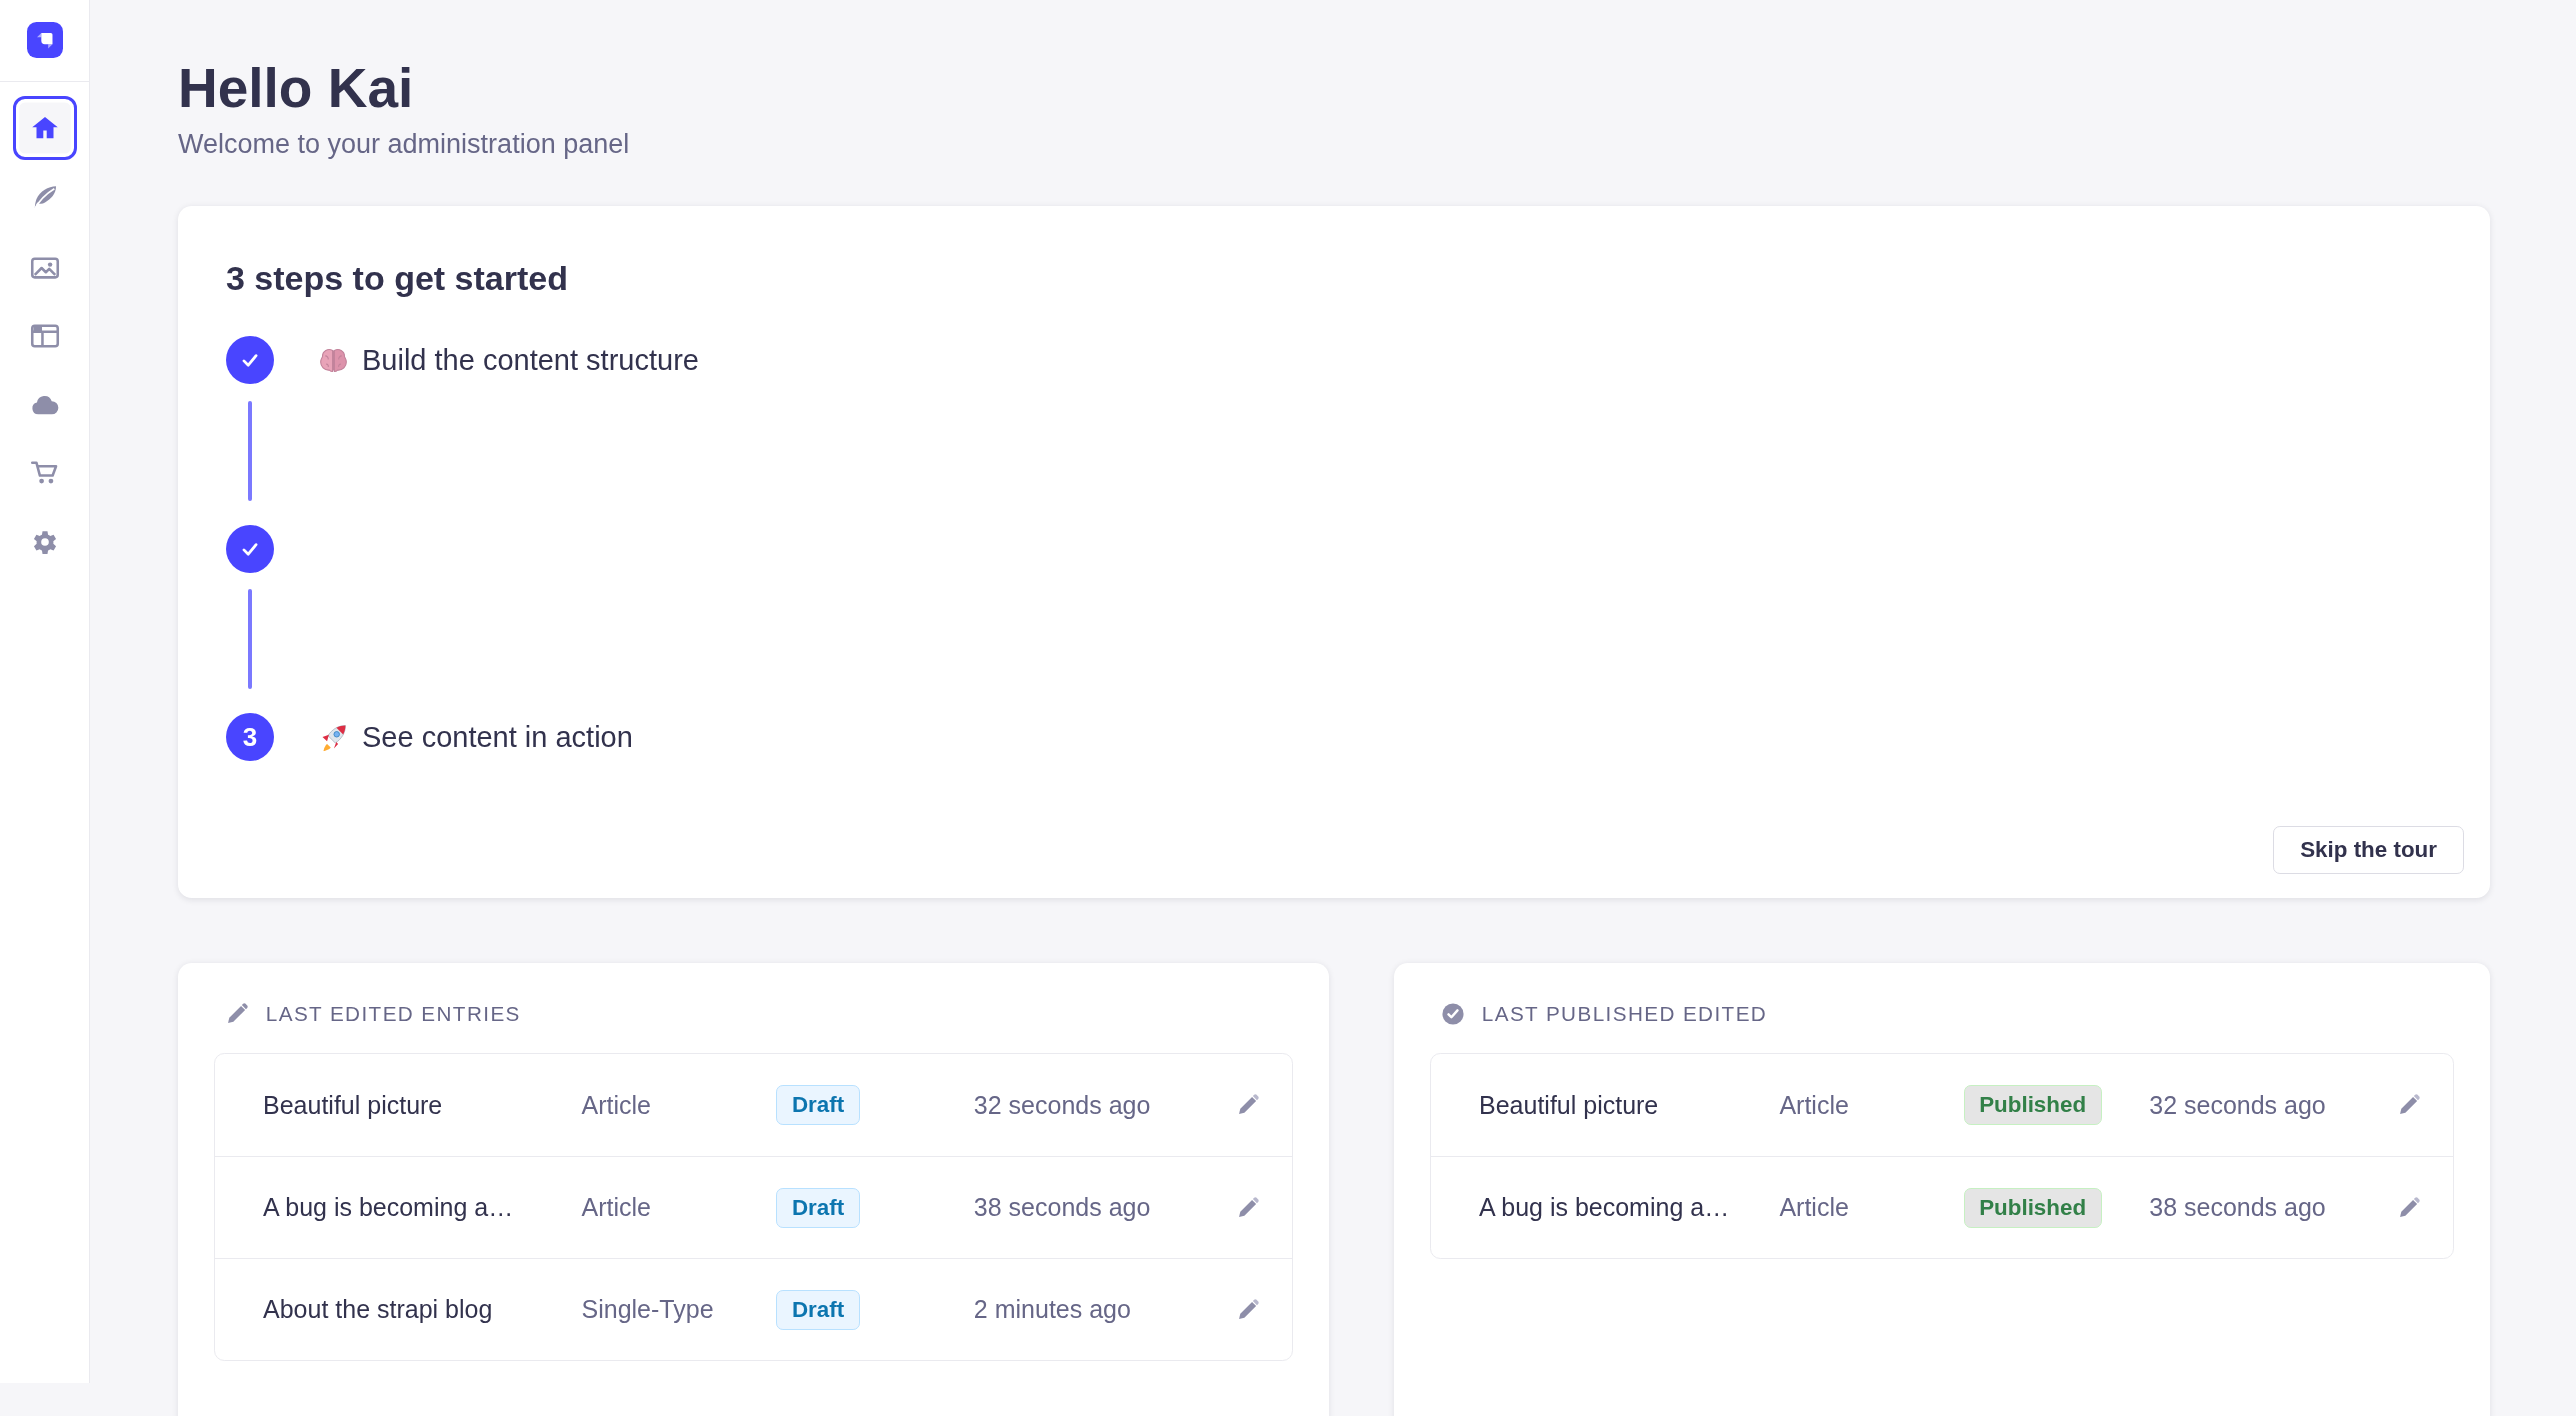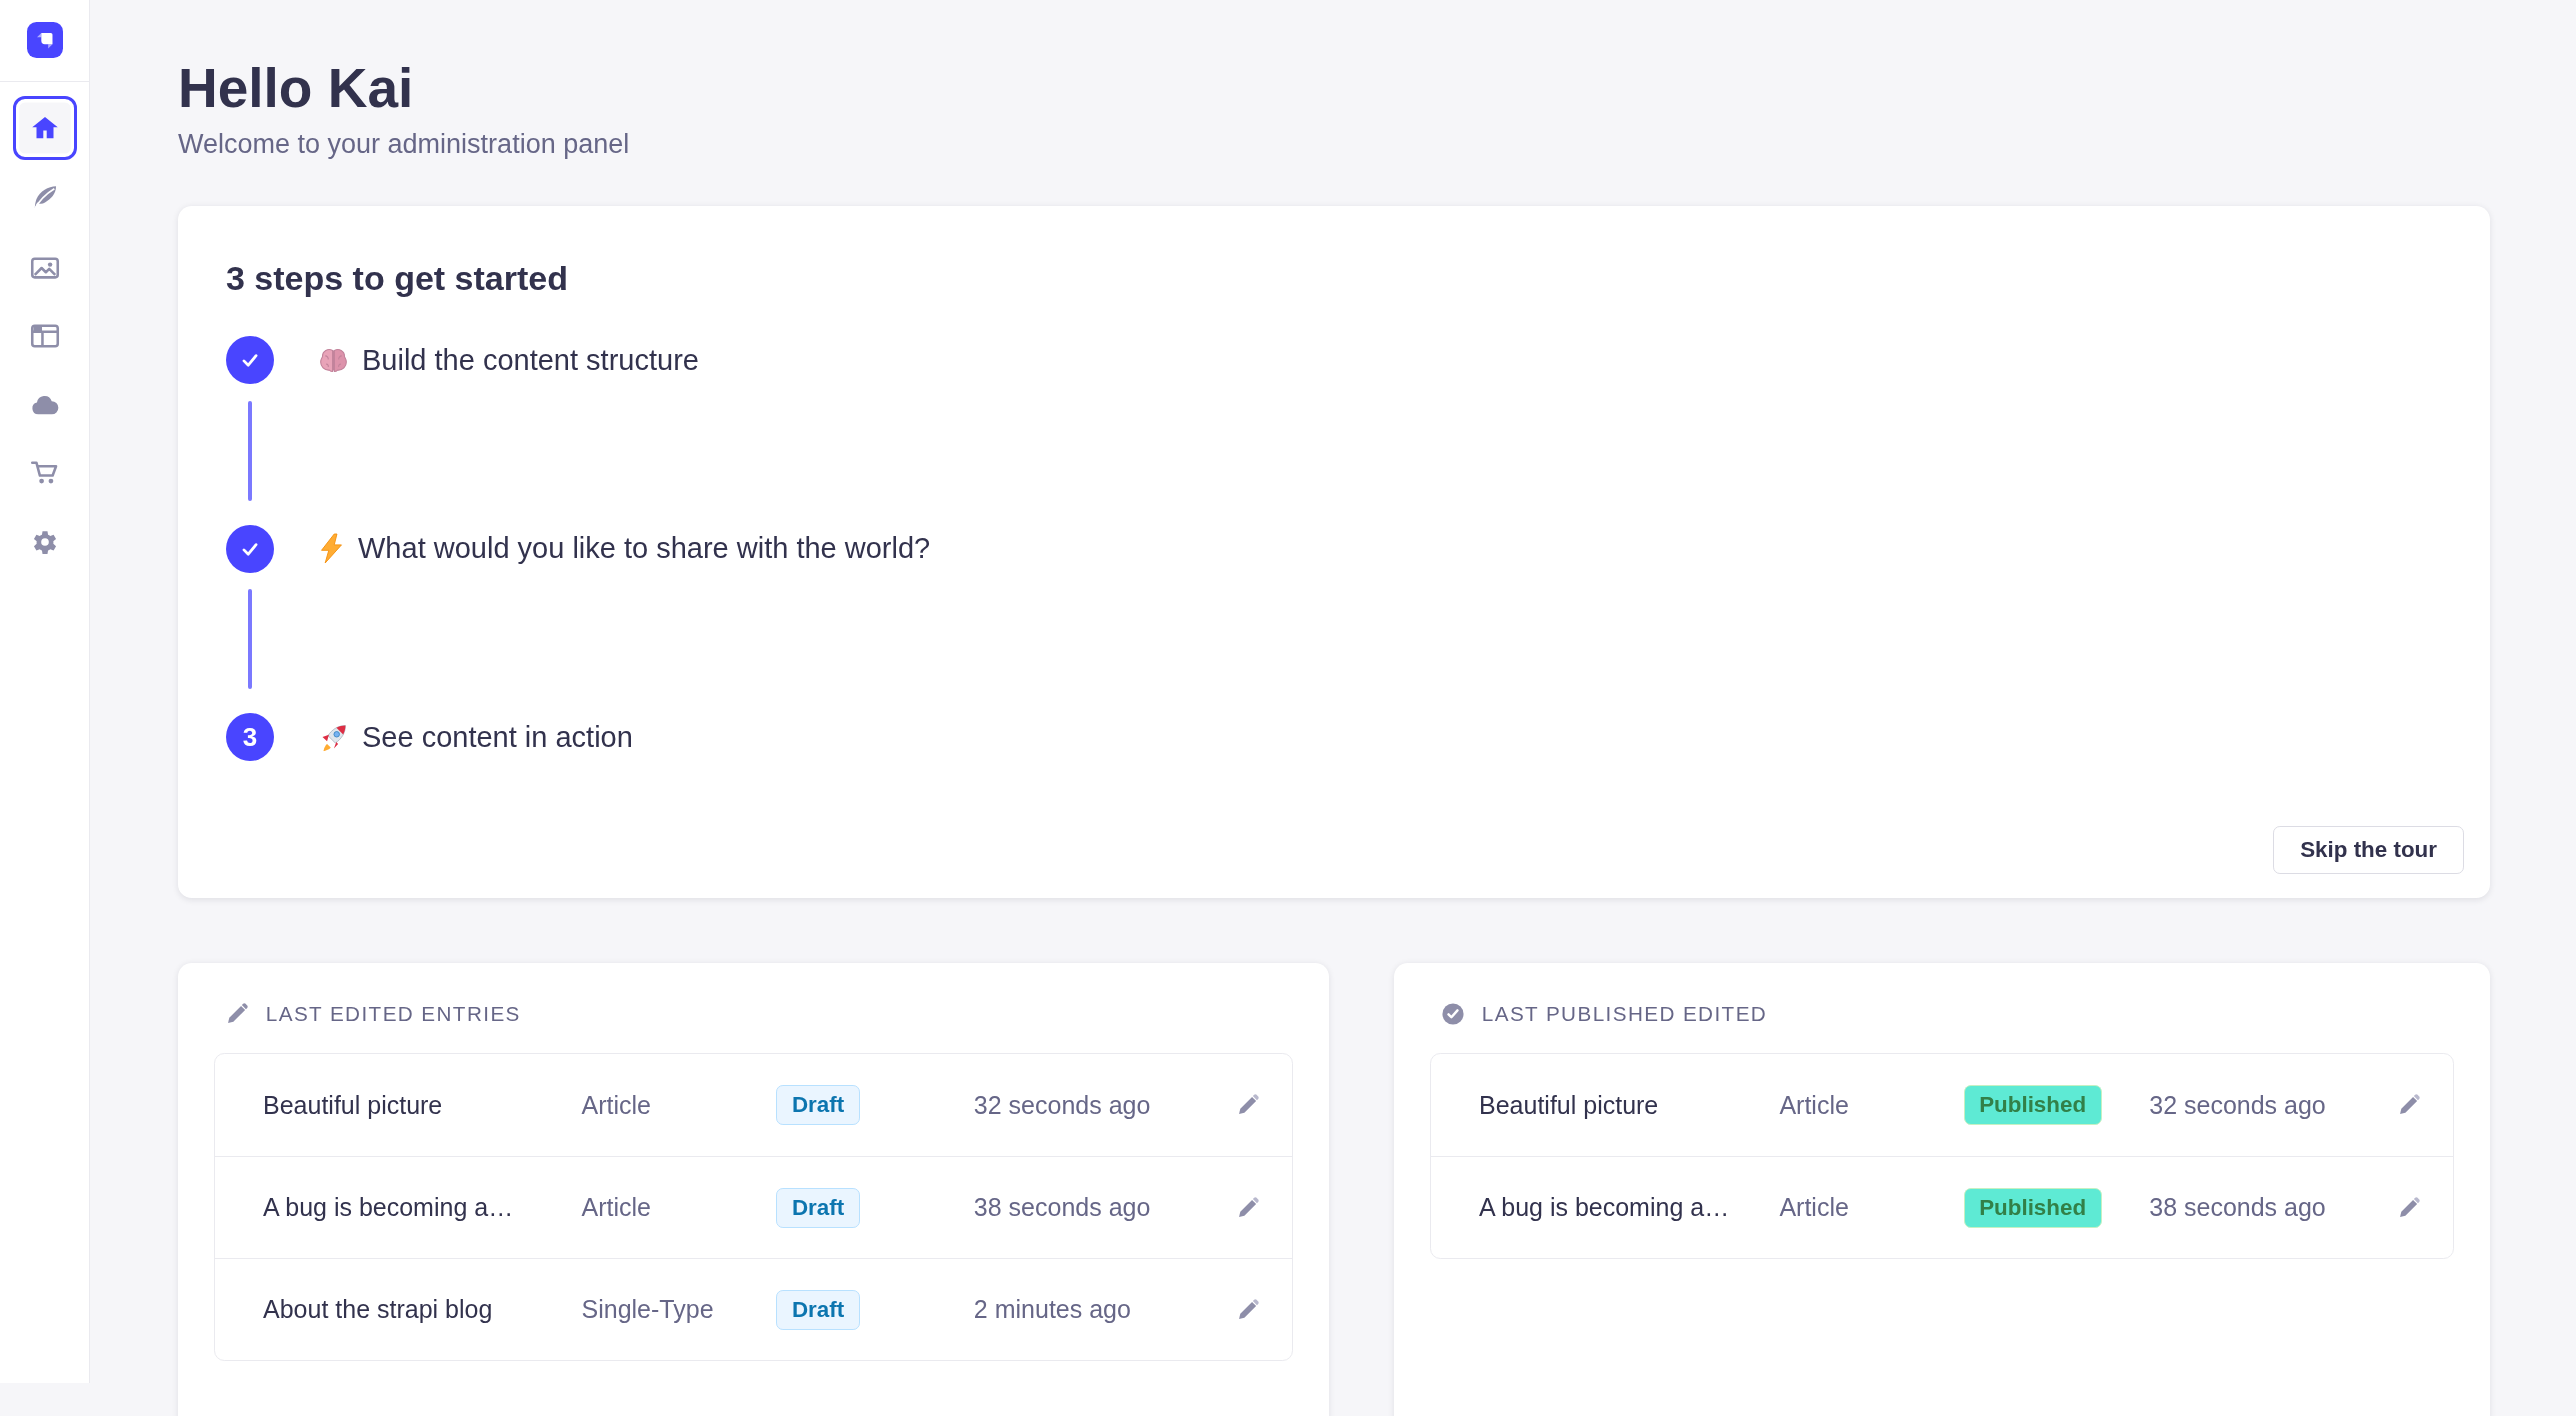--- a/index.html
+++ b/index.html
@@ -82,21 +82,21 @@
   .panel-title { font-size: 20.7px; font-weight: 400; color: #666687; letter-spacing: 1.4px; }
   .list-card { margin-top: 26px; border: 1.7px solid #eaeaef; border-radius: 10.3px; background: #ffffff; overflow: hidden; }
   .row { display: flex; align-items: center; height: 102px; padding: 0 31px 0 48px; border-top: 1.7px solid #eaeaef; }
   .row:first-child { border-top: none; }
   .row-title { flex: 1.45; font-size: 25px; font-weight: 500; color: #32324d;
     white-space: nowrap; overflow: hidden; text-overflow: ellipsis; padding-right: 17px; }
   .row-kind { flex: 0.85; font-size: 25px; color: #666687; }
   .row-badge { flex: 0.95; padding-left: 18px; }
   .badge { display: inline-block; padding: 6px 14.6px; border-radius: 6.9px; font-size: 22.4px; font-weight: 600; }
   .panel-edited .badge { background: #eaf5ff; border: 1.7px solid #b8e1ff; color: #0c75af; }
-  .panel-published .badge { background: #5eead4; border: 1.7px solid #c6f0c2; color: #328048; }
+  .panel-published .badge { background: #e5e5e5; border: 1.7px solid #c6f0c2; color: #328048; }
   .row-time { flex: 1.15; font-size: 25px; color: #666687; }
   .row-edit { width: 48px; flex: none; background: none; border: none; cursor: pointer;
     display: flex; justify-content: flex-end; padding: 0; }
 </style>
 </head>
 <body>
 
 <div class="app">
 
   <nav class="sidebar">
@@ -180,26 +180,20 @@
           </div>
         </div>
         <div class="connector"></div>
 
         <div class="step-row">
           <div class="step-circle">
             <svg width="26" height="26" viewBox="0 0 30 30">
               <path d="M8 16l5 5 9-11" stroke="#ffffff" stroke-width="3.2" fill="none" stroke-linecap="round" stroke-linejoin="round"></path>
             </svg>
           </div>
-          <div class="step-label">
-            <svg width="29" height="33" viewBox="0 0 32 36">
-              <path d="M19 2L5 20h8l-4 14 18-20h-8l3-12z" fill="#ffac33" stroke="#f4900c" stroke-width="1"></path>
-            </svg>
-            <span>What would you like to share with the world?</span>
-          </div>
         </div>
         <div class="connector"></div>
 
         <div class="step-row">
           <div class="step-circle">
             <span>3</span>
           </div>
           <div class="step-label">
             <svg width="33" height="33" viewBox="0 0 36 36">
               <path d="M31 5c-8 0-15 4.5-19 11l8 8c6.5-4 11-11 11-19z" fill="#dfe6ec" stroke="#b0bac4" stroke-width="1"></path>

